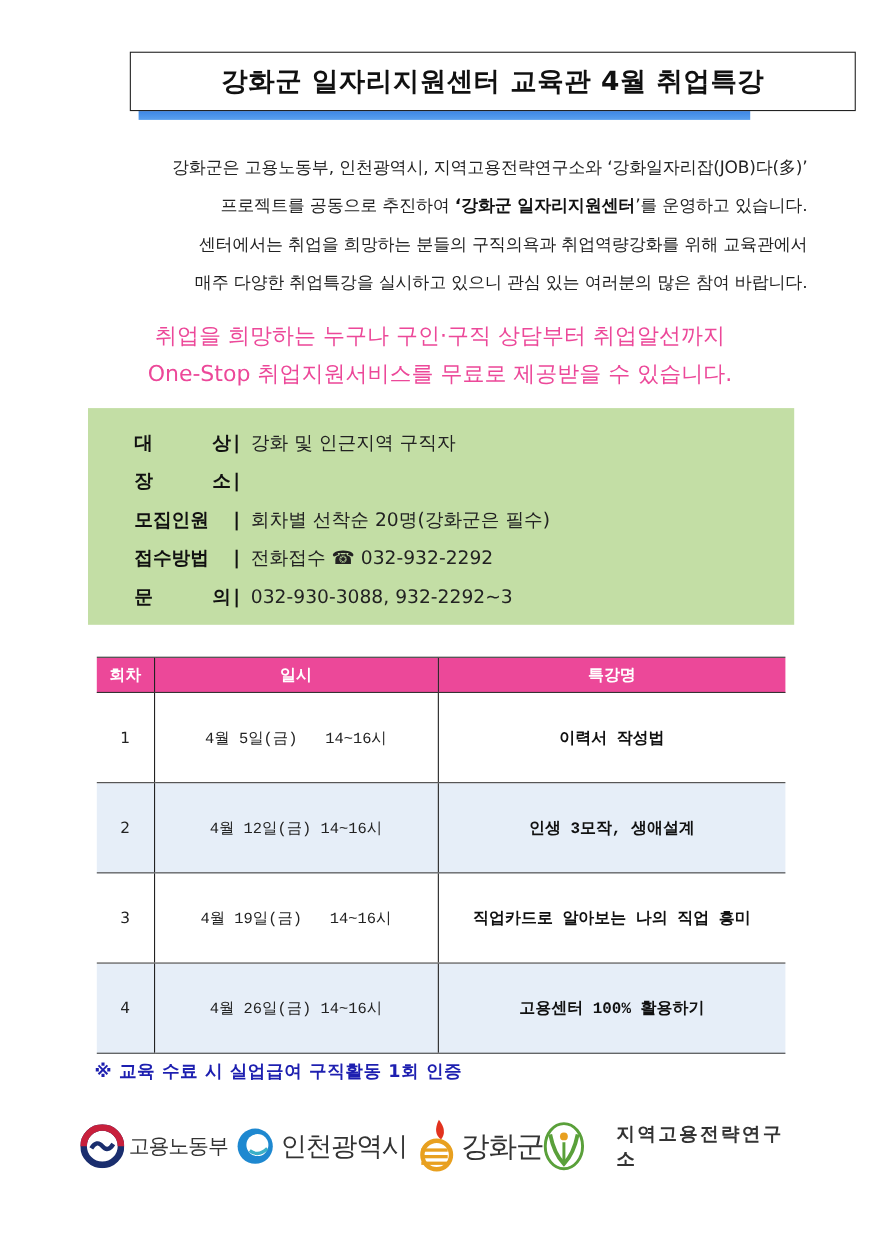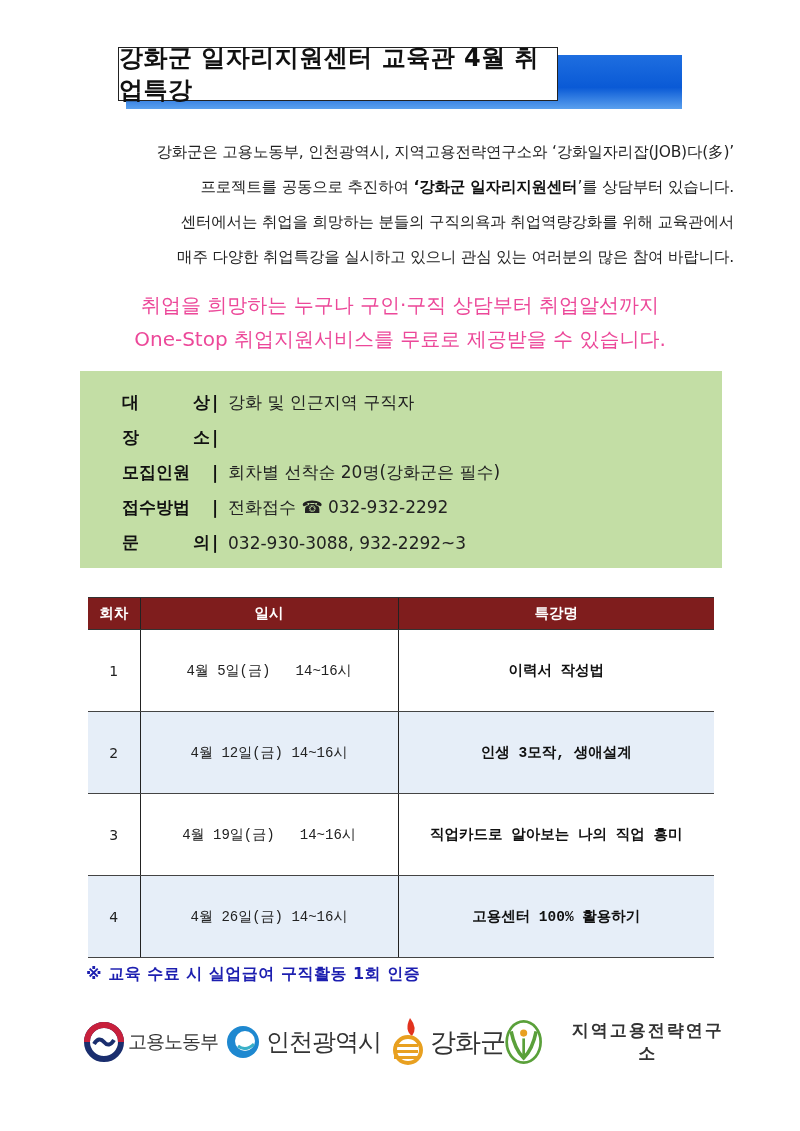--- a/index.html
+++ b/index.html
@@ -2,62 +2,62 @@
 <html><head>
   <meta charset="utf-8">
   <style>
     * { margin: 0; padding: 0; box-sizing: border-box; }
     html, body { width: 800px; height: 1131px; background: #ffffff; overflow: hidden; }
     body { position: relative; font-family: "DejaVu Sans", "Liberation Sans", sans-serif; color: #222; }
 
     .title-wrap { position: absolute; left: 118px; top: 47px; width: 560px; height: 58px; }
     .title-shadow { position: absolute; left: 8px; top: 8px; width: 556px; height: 54px;
       background: linear-gradient(180deg, #1e6ee0 0%, #0a5ad6 60%, #5aa0ee 100%); }
-    .title-box { position: absolute; left: 0; top: 0; width: 440px; height: 54px; background: #fff;
-      border: 1.5px solid #222; display: flex; align-items: center; justify-content: center; }
+    .title-box { position: absolute; left: 0; top: 0; width: 660px; height: 54px; background: #fff;
+      border: 1.5px solid #222; display: flex; align-items: center; justify-content: center; text-align: right; }
     .title-text { font-size: 24px; font-weight: bold; color: #111; letter-spacing: 0.5px; }
 
     .intro { position: absolute; left: 94px; top: 135px; width: 640px; text-align: right; font-size: 15.5px; line-height: 35px; color: #222; letter-spacing: -0.2px; }
     .intro b { font-weight: bold; color: #111; }
 
     .sub { position: absolute; left: 80px; top: 288px; width: 640px; text-align: center; font-size: 20px; line-height: 34px; color: #ec4899; }
 
     .info { position: absolute; left: 80px; top: 371px; width: 642px; height: 197px; background: #c3dea5; padding: 14px 0 0 42px; }
     .info-row { display: flex; align-items: center; height: 35px; font-size: 17px; }
     .info-label { width: 88px; font-weight: bold; color: #111; display: flex; justify-content: space-between; }
     .info-sep { width: 18px; font-weight: bold; color: #111; text-align: left; padding-left: 2px; }
     .info-val { color: #222; }
 
     .schedule { position: absolute; left: 88px; top: 597px; width: 626px; border-collapse: collapse; font-size: 14px; }
-    .schedule th { background: #7f1d1d; color: #fff; font-weight: bold; height: 32px; font-size: 14.5px; border-top: 1.5px solid #333; border-bottom: 1.5px solid #333; }
+    .schedule th { background: #ec4899; color: #fff; font-weight: bold; height: 32px; font-size: 14.5px; border-top: 1.5px solid #333; border-bottom: 1.5px solid #333; }
     .schedule th + th, .schedule td + td { border-left: 1.5px solid #222; font-family: Liberation Mono, monospace; }
     .schedule td { height: 82px; text-align: center; border-bottom: 1.5px solid #444; color: #222; }
     .schedule tr.alt td { background: #e6eef8; }
     .schedule td.lec { font-weight: bold; color: #111; font-size: 14.5px; }
     .col1 { width: 52px; } .col2 { width: 258px; } .col3 { width: 316px; }
 
     .notice { position: absolute; left: 86px; top: 964px; font-size: 16px; font-weight: bold; color: #1d1fb0; letter-spacing: 0.5px; }
 
-    .logos { position: absolute; left: 84px; top: 1012px; width: 640px; height: 60px; text-align: center; }
+    .logos { position: absolute; left: 73px; top: 1012px; width: 640px; height: 60px; }
     .logo { position: absolute; top: 0; height: 60px; display: flex; align-items: center; }
     .logo-text { font-size: 22px; color: #333; font-weight: normal; letter-spacing: -1px; }
   </style>
 </head>
 <body>
 
 <div class="title-wrap">
   <div class="title-shadow"></div>
   <div class="title-box">
     <span class="title-text">강화군 일자리지원센터 교육관 4월 취업특강</span>
   </div>
 </div>
 
 <div class="intro">
   <div>강화군은 고용노동부, 인천광역시, 지역고용전략연구소와 ‘강화일자리잡(JOB)다(多)’</div>
-  <div><span>프로젝트를 공동으로 추진하여 </span><b>‘강화군 일자리지원센터</b><span>’를 상담부터 있습니다.</span></div>
+  <div><span>프로젝트를 공동으로 추진하여 </span><b>‘강화군 일자리지원센터</b><span>’를 운영하고 있습니다.</span></div>
   <div>센터에서는 취업을 희망하는 분들의 구직의욕과 취업역량강화를 위해 교육관에서</div>
   <div>매주 다양한 취업특강을 실시하고 있으니 관심 있는 여러분의 많은 참여 바랍니다.</div>
 </div>
 
 <div class="sub">
   <div>취업을 희망하는 누구나 구인·구직 상담부터 취업알선까지</div>
   <div>One-Stop 취업지원서비스를 무료로 제공받을 수 있습니다.</div>
 </div>
 
 <div class="info">

